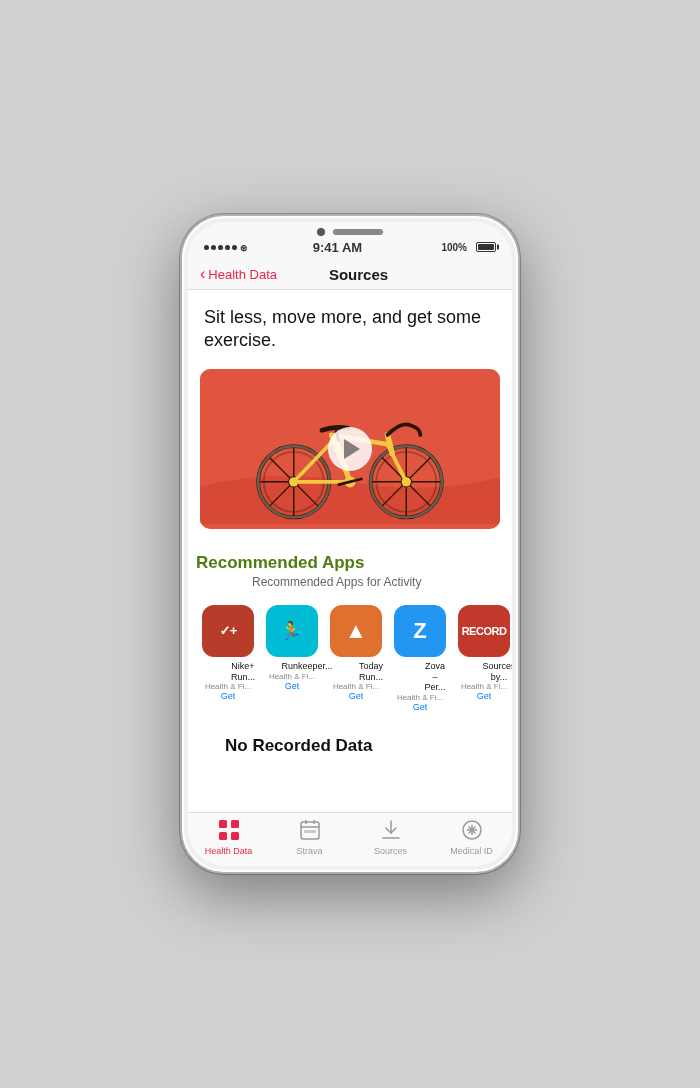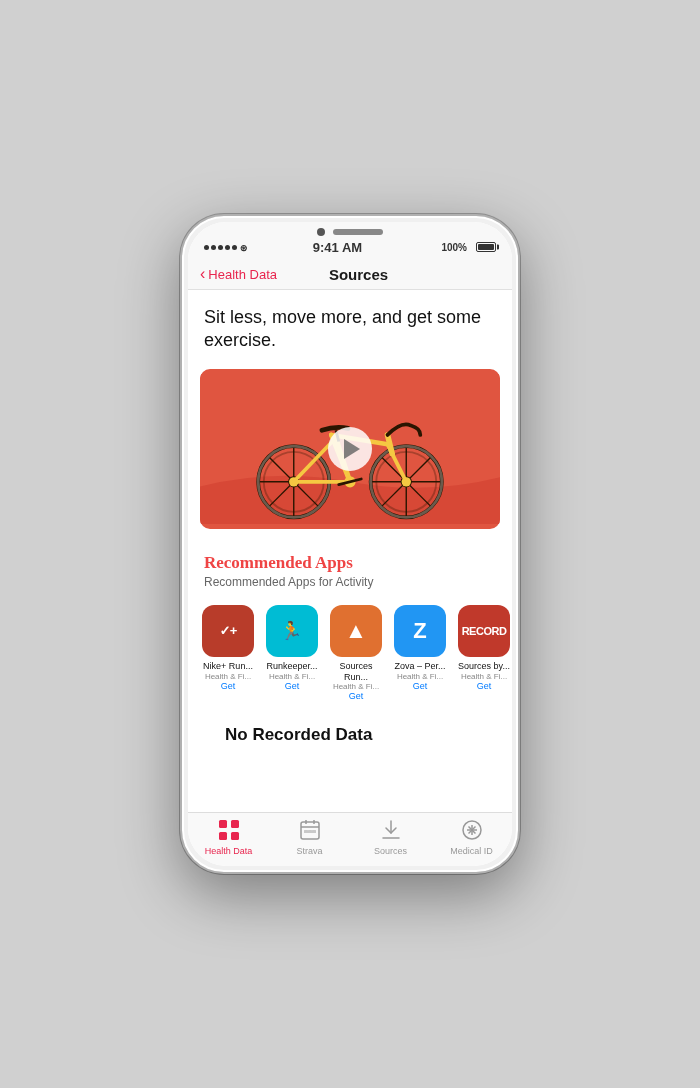--- a/index.html
+++ b/index.html
@@ -262,31 +262,31 @@
       width: 0;
       height: 0;
       border-top: 10px solid transparent;
       border-bottom: 10px solid transparent;
       border-left: 16px solid rgba(100,100,100,0.8);
       margin-left: 3px;
     }
 
     
     .section-title {
-      padding: 8px 16px 2px;
+      padding: 8px 8px 2px;
       font-size: 17px;
       font-weight: 600;
-      color: #ef4444;
-      font-family: Liberation Serif, serif;
+      color: #4d7c0f;
     }
 
     .section-subtitle {
       padding: 0 16px 10px;
       font-size: 12px;
       color: #666;
+      margin-left: 48px;
     }
 
     .apps-row {
       display: flex;
       gap: 8px;
       padding: 6px 12px 16px;
       overflow-x: auto;
     }
 
     .app-item {
@@ -309,20 +309,21 @@
       font-size: 20px;
       font-weight: bold;
     }
 
     .app-name {
       font-size: 9px;
       color: #111;
       text-align: center;
       line-height: 1.2;
       max-width: 56px;
+      margin-left: 30px;
     }
 
     .app-category {
       font-size: 8px;
       color: #888;
       text-align: center;
     }
 
     .app-get {
       font-size: 9px;
@@ -519,21 +520,21 @@
           </div>
           <div class="app-name">Runkeeper...</div>
           <div class="app-category">Health &amp; Fi...</div>
           <div class="app-get">Get</div>
         </div>
 
         <div class="app-item">
           <div class="app-icon strava-icon" style="background:#e07030; font-size:22px;">
             ▲
           </div>
-          <div class="app-name">Sources Run...</div>
+          <div class="app-name">Today Run...</div>
           <div class="app-category">Health &amp; Fi...</div>
           <div class="app-get">Get</div>
         </div>
 
         <div class="app-item">
           <div class="app-icon zova-icon" style="background:#2196f3; font-size:22px; font-weight:900;">
             Z
           </div>
           <div class="app-name">Zova – Per...</div>
           <div class="app-category">Health &amp; Fi...</div>

